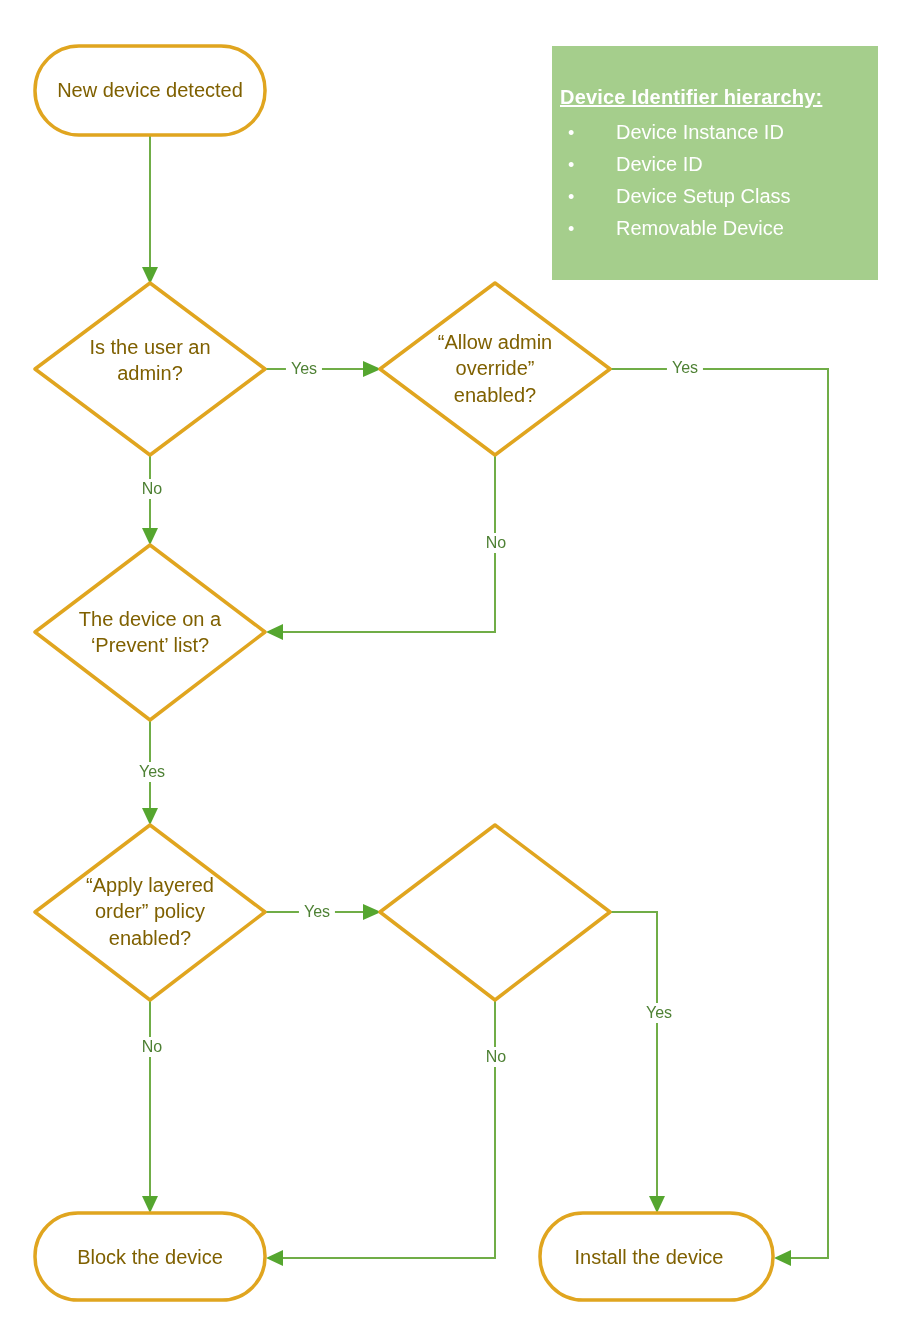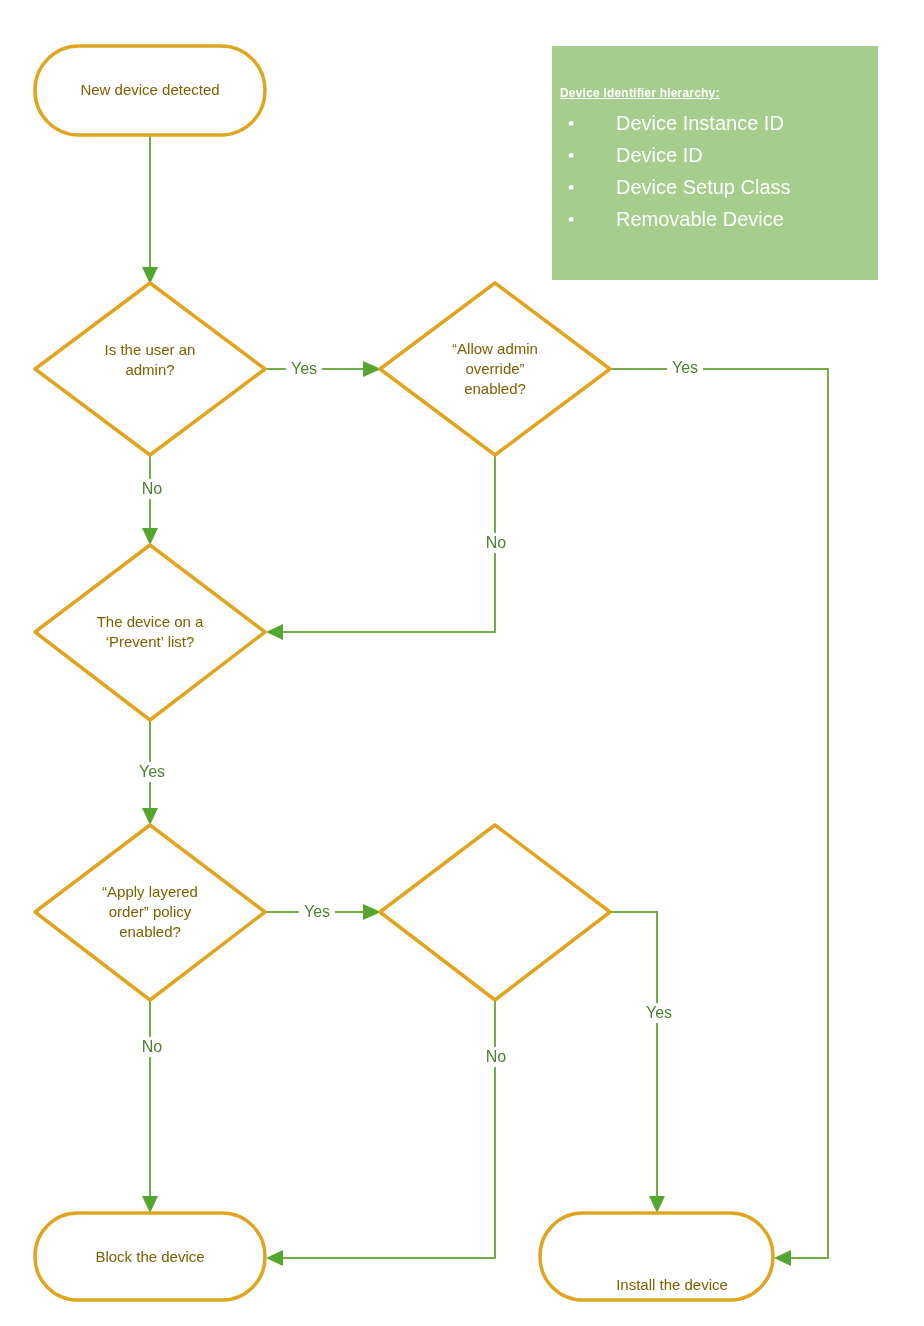--- a/index.html
+++ b/index.html
@@ -13,35 +13,35 @@
     --background:#FFFFFF;
   }
   html,body{margin:0;padding:0;background:var(--background);}
   .canvas{
     position:relative;width:924px;height:1326px;background:var(--background);
     font-family:"Liberation Sans", sans-serif;overflow:hidden;
   }
   svg.layer{position:absolute;left:0;top:0;z-index:1;}
   .node-label{
     position:absolute;z-index:2;transform:translate(-50%,-50%);
-    color:var(--node-text);font-size:15px;line-height:1.32;
+    color:var(--node-text);font-size:20px;line-height:1.32;
     text-align:center;white-space:pre-line;
   }
   .edge-label{
     position:absolute;z-index:3;transform:translate(-50%,-50%);
     color:var(--label-green);font-size:16px;line-height:1;
     background:var(--background);padding:2px 5px;white-space:nowrap;
   }
   .legend{
     position:absolute;z-index:2;left:552px;top:46px;width:326px;height:234px;
     background:var(--legend-bg);color:var(--legend-text);
     box-sizing:border-box;padding:40px 8px 0 8px;
   }
   .legend-title{
-    font-size:12px;font-weight:bold;text-decoration:underline;
+    font-size:20px;font-weight:bold;text-decoration:underline;
     margin:0 0 8px 0;letter-spacing:0.2px;
   }
   .legend-item{display:flex;align-items:baseline;padding-left:8px;line-height:31px;font-size:20px;}
   .legend-item .bullet{width:48px;flex:0 0 48px;font-size:18px;}
 </style>
 </head>
 <body>
 
 <div class="canvas">
 
@@ -90,21 +90,21 @@
 admin?</div>
   <div class="node-label" style="left:495px;top:369px;">“Allow admin
 override”
 enabled?</div>
   <div class="node-label" style="left:150px;top:632px;">The device on a
 ‘Prevent’ list?</div>
   <div class="node-label" style="left:150px;top:912px;">“Apply layered
 order” policy
 enabled?</div>
   <div class="node-label" style="left:150px;top:1257px;">Block the device</div>
-  <div class="node-label" style="left:672px;top:1257px;margin-top:28px;">Install the device</div>
+  <div class="node-label" style="left:649px;top:1257px;">Install the device</div>
 
   <div class="edge-label" style="left:304px;top:369px;">Yes</div>
   <div class="edge-label" style="left:152px;top:489px;">No</div>
   <div class="edge-label" style="left:685px;top:368px;">Yes</div>
   <div class="edge-label" style="left:496px;top:543px;">No</div>
   <div class="edge-label" style="left:152px;top:772px;">Yes</div>
   <div class="edge-label" style="left:317px;top:912px;">Yes</div>
   <div class="edge-label" style="left:152px;top:1047px;">No</div>
   <div class="edge-label" style="left:659px;top:1013px;">Yes</div>
   <div class="edge-label" style="left:496px;top:1057px;">No</div>

